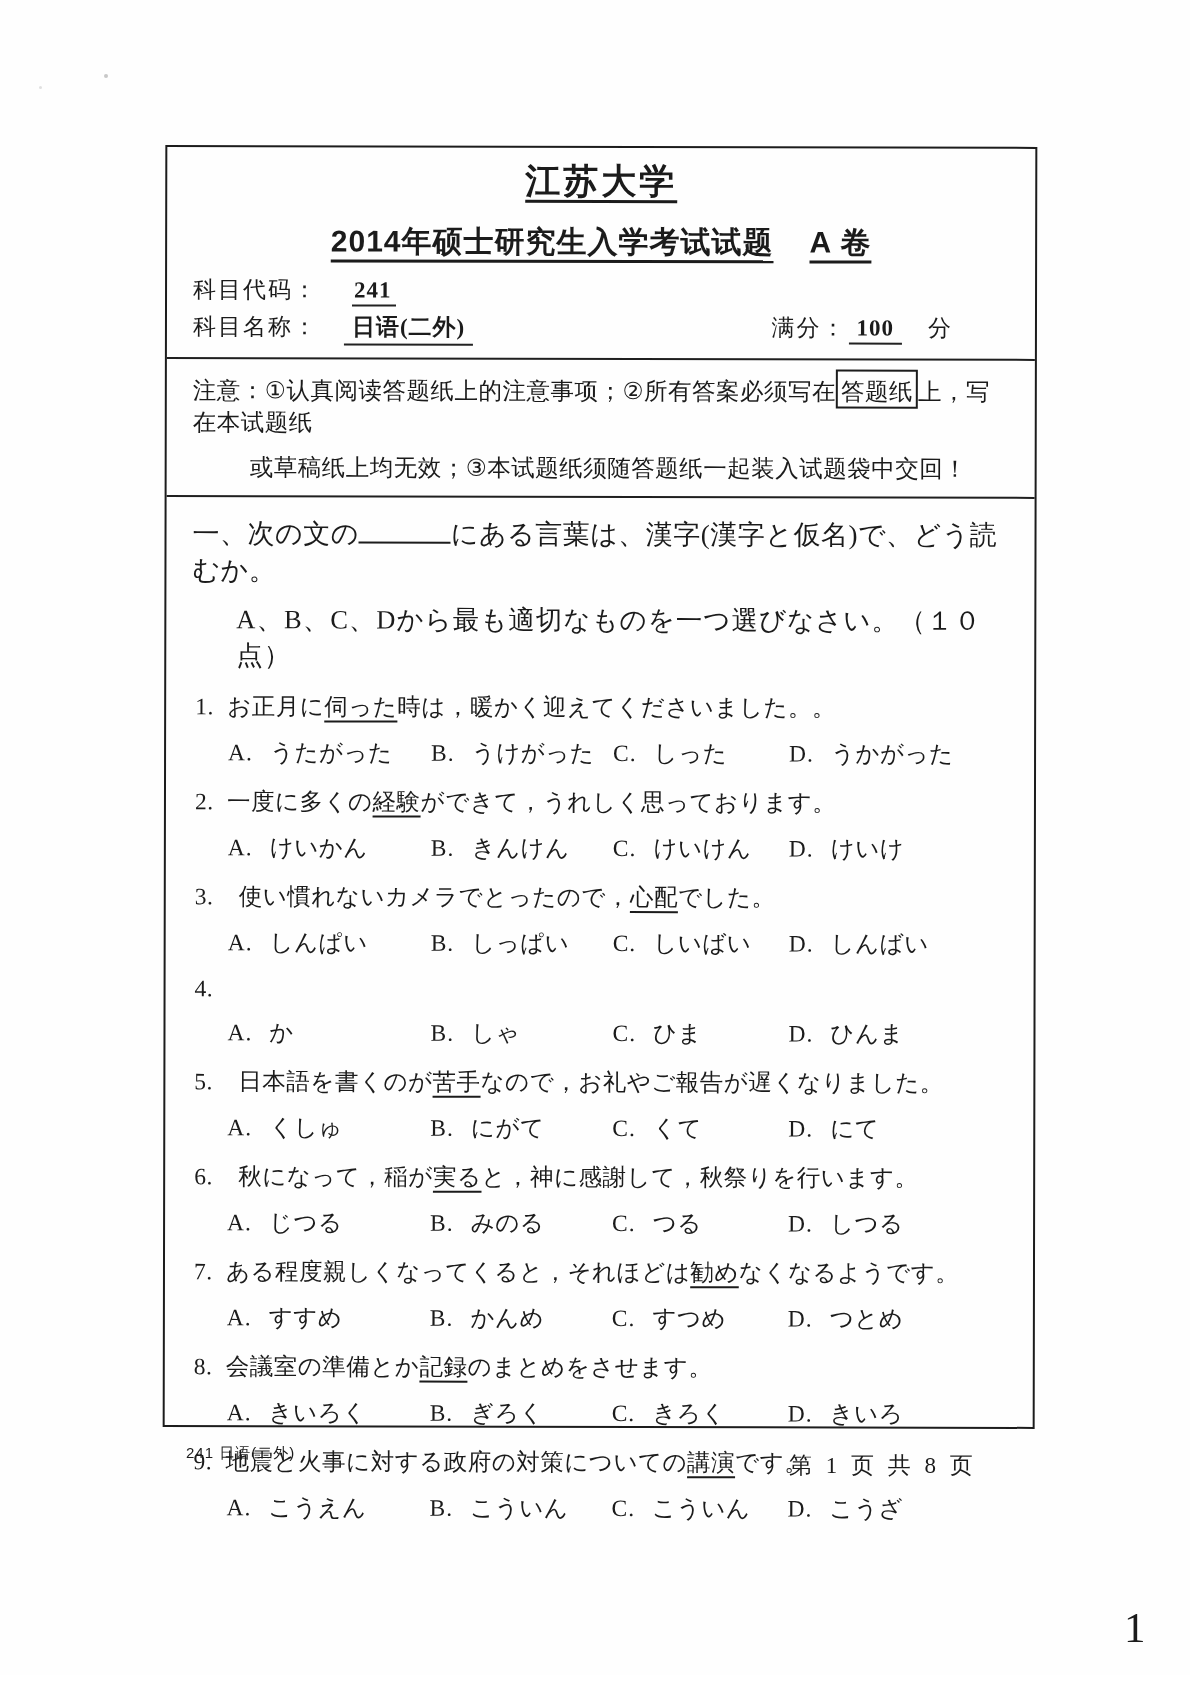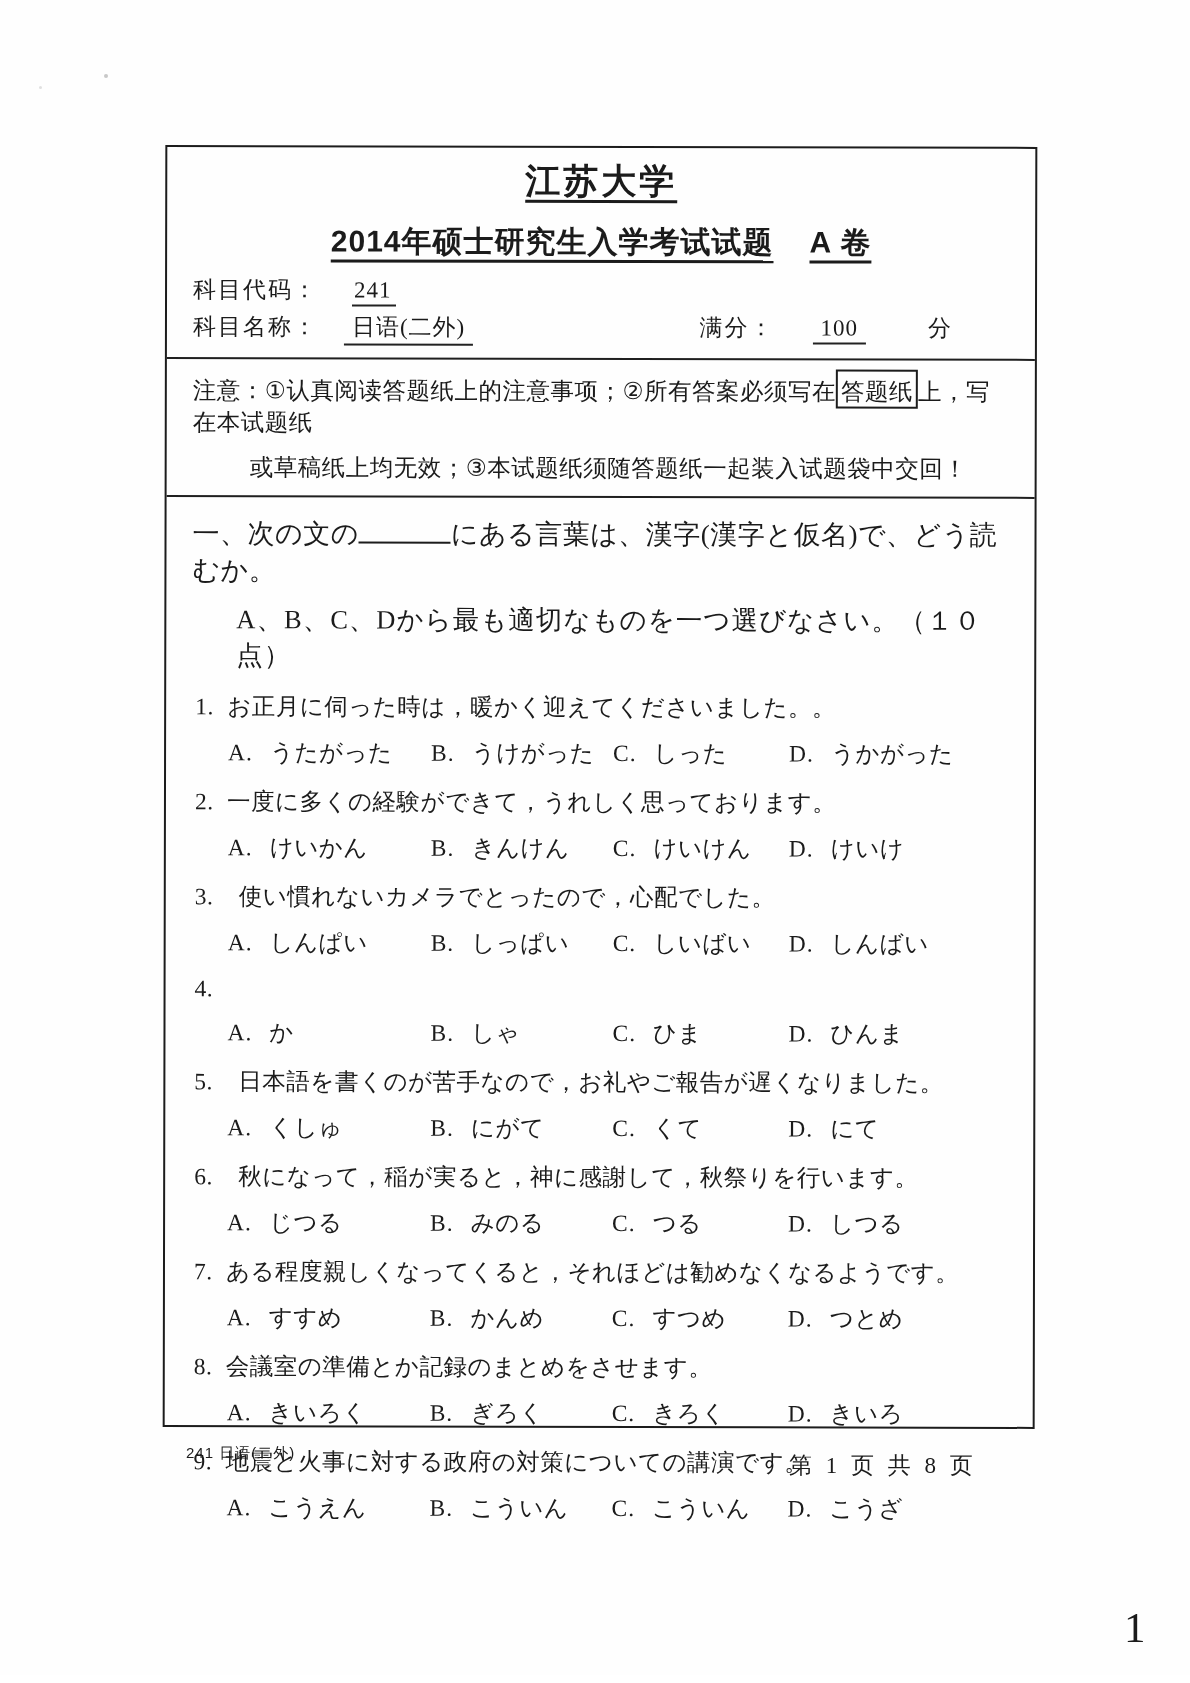--- a/index.html
+++ b/index.html
@@ -52,23 +52,24 @@
 
   .meta { font-size: 23px; margin-top: 12px; }
   .meta-row { display: flex; align-items: baseline; margin-top: 5px; }
   .meta-label { letter-spacing: 2px; }
   .meta-value {
     display: inline-block;
     border-bottom: 2px solid #222;
     padding: 0 8px 1px 8px;
     margin-left: 26px;
     letter-spacing: 1px;
+    font-weight: bold;
   }
   .meta-row .code-value { margin-left: 34px; padding: 0 4px 1px 2px; }
-  .score-group { margin-left: auto; margin-right: 58px; display: flex; align-items: baseline; gap: 36px; }
+  .score-group { margin-left: auto; margin-right: 58px; display: flex; align-items: baseline; }
   .score-value { margin-left: 2px; margin-right: 26px; }
 
   .divider {
     border-top: 2.5px solid #1f1f1f;
     margin: 12px -26px 0 -26px;
   }
 
   .notice {
     font-family: "Liberation Sans", "DejaVu Sans", sans-serif;
     font-size: 23.5px;
@@ -97,21 +98,21 @@
   .questions { margin-top: 4px; }
   .q-stem {
     display: flex;
     align-items: baseline;
     font-size: 23.5px;
     margin-top: 17px;
     letter-spacing: 0.5px;
   }
   .q-num { min-width: 35px; padding-left: 3px; }
   .q-item:nth-child(3) .q-num, .q-item:nth-child(5) .q-num, .q-item:nth-child(6) .q-num { min-width: 47px; }
-  .kw { text-decoration-thickness: 1.8px; text-underline-offset: 6px; }
+  .kw { text-decoration: underline; text-decoration-thickness: 1.8px; text-underline-offset: 6px; }
 
   .q-options {
     display: grid;
     grid-template-columns: 203px 182px 176px auto;
     padding-left: 36px;
     margin-top: 14px;
     font-size: 23.5px;
   }
   .opt { display: flex; align-items: baseline; }
   .opt-letter { font-family: "Liberation Serif", serif; letter-spacing: 1px; }

